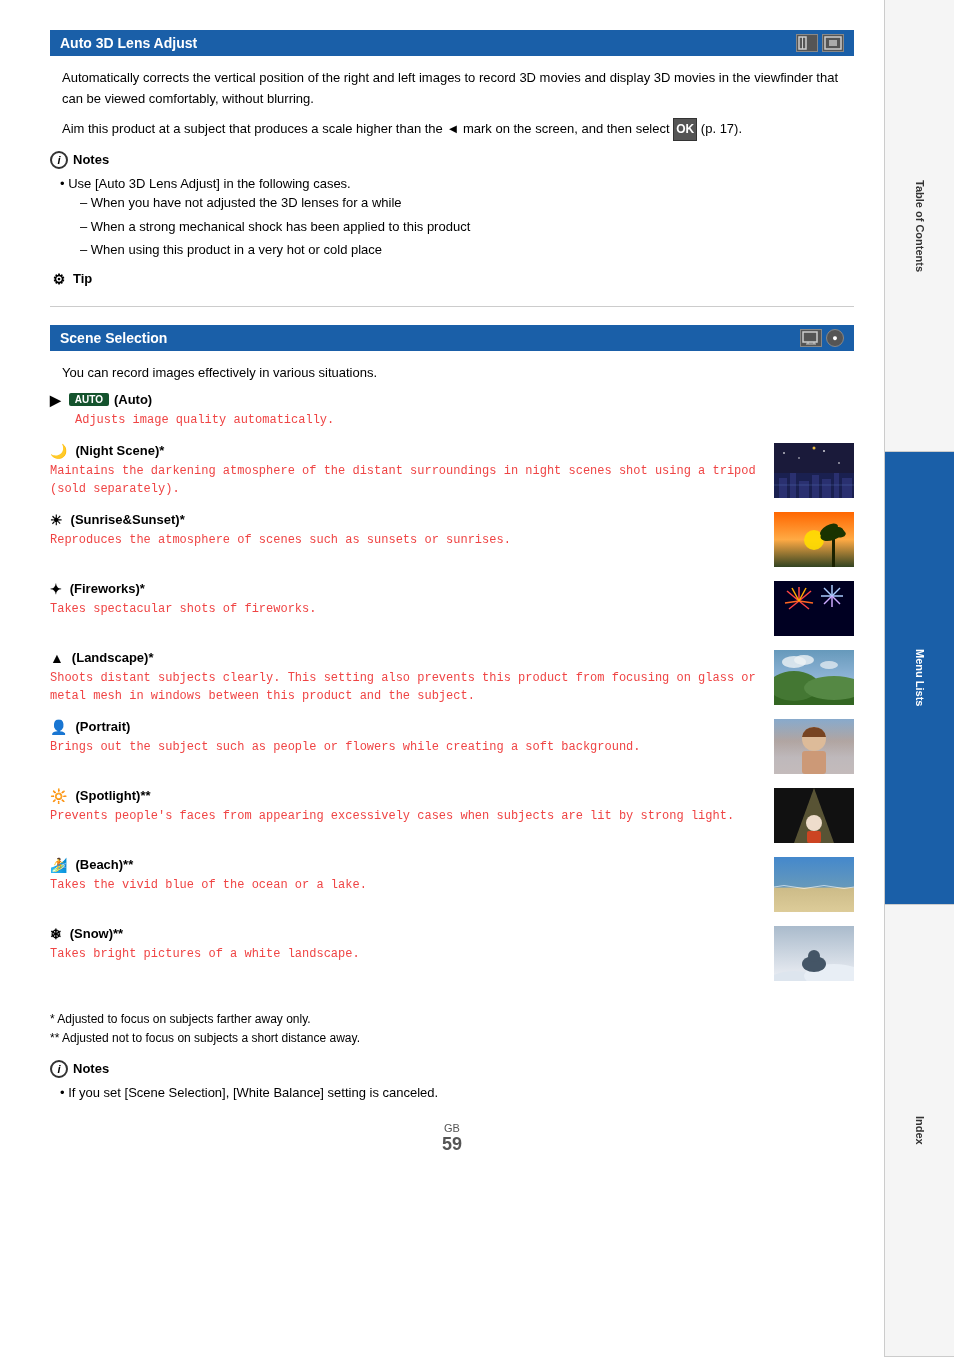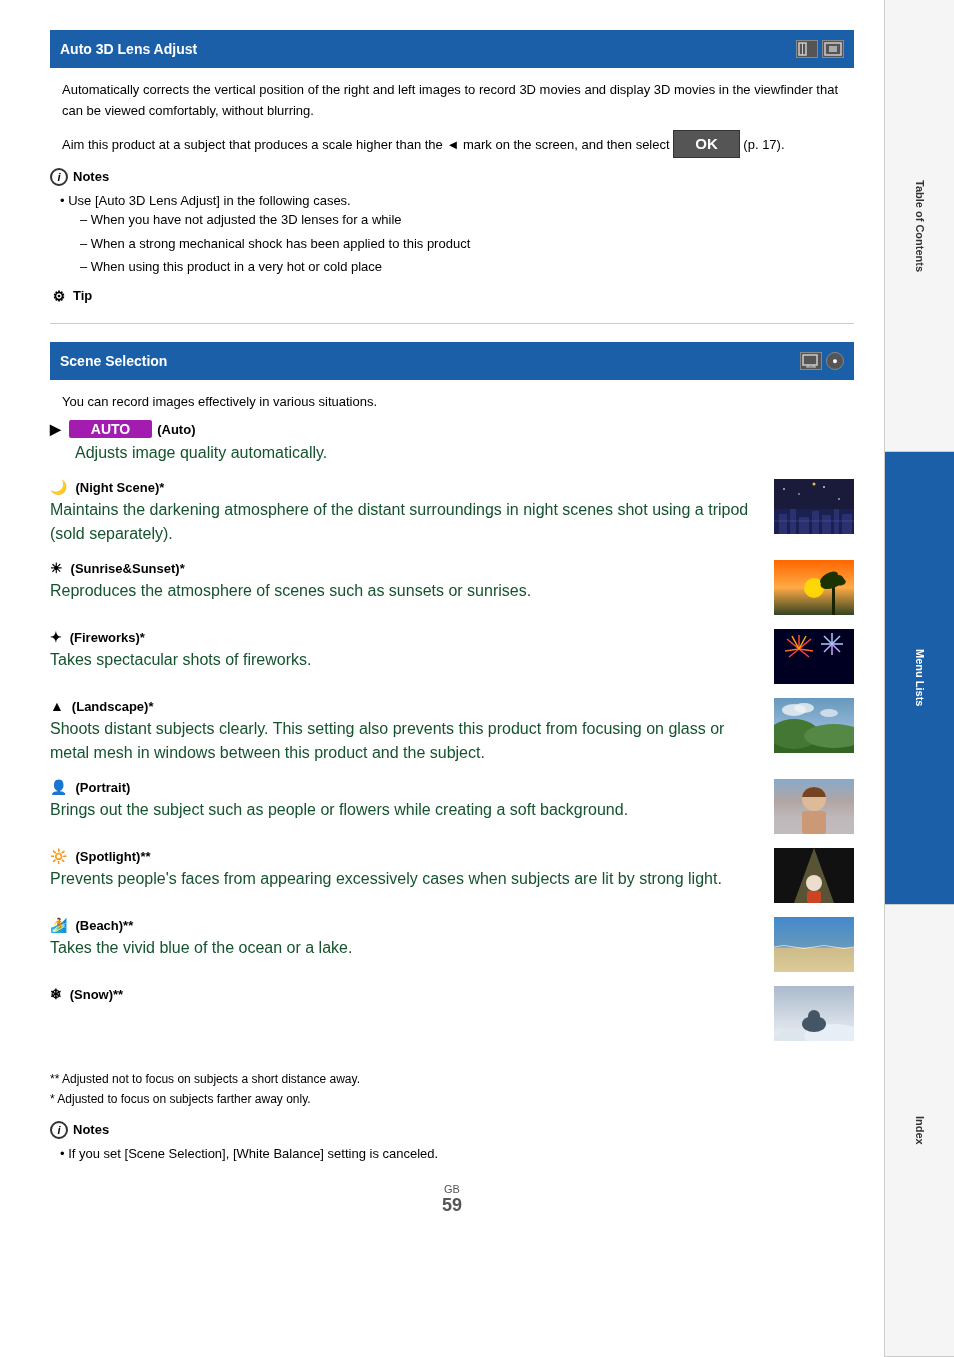--- a/index.html
+++ b/index.html
@@ -47,21 +47,21 @@
     }
     .sidebar-tab.active {
       background: #1a5fa8;
       color: #fff;
     }
 
     
     .section-header {
       background: #1a5fa8;
       color: #fff;
-      padding: 10px 10px;
+      padding: 4px 10px;
       font-size: 14px;
       font-weight: bold;
       display: flex;
       align-items: center;
       justify-content: space-between;
       margin-bottom: 12px;
     }
     .section-header-icons {
       display: flex;
       gap: 4px;
@@ -95,23 +95,23 @@
       line-height: 1.6;
       margin-bottom: 8px;
       font-size: 13px;
       margin-left: 12px;
     }
 
     .ok-button {
       display: inline-block;
       background: #555;
       color: #fff;
-      font-size: 15px;
-      font-weight: bold;
-      padding: 1px 21px;
+      font-size: 12px;
+      font-weight: bold;
+      padding: 1px 2px;
       border: 1px solid #333;
     }
 
     .notes-section {
       margin: 10px 0;
     }
     .notes-title {
       display: flex;
       align-items: center;
       gap: 5px;
@@ -168,23 +168,24 @@
     }
     .scene-title {
       font-weight: bold;
       font-size: 13px;
       margin-bottom: 3px;
       display: flex;
       align-items: center;
       gap: 5px;
     }
     .scene-desc {
-      font-size: 16px;
+      font-size: 12px;
       line-height: 1.5;
-      color: #14532d;
+      color: #ef4444;
+      font-family: Liberation Mono, monospace;
     }
 
     .scene-with-img {
       display: flex;
       align-items: flex-start;
       gap: 10px;
       margin-bottom: 14px;
     }
     .scene-img {
       width: 80px;
@@ -204,25 +205,25 @@
     .img-sunrise { background: linear-gradient(180deg, #ff7722 0%, #ffaa44 40%, #334422 80%); }
     .img-fireworks { background: linear-gradient(180deg, #000022 0%, #001122 100%); position: relative; }
     .img-landscape { background: linear-gradient(180deg, #6699cc 0%, #88aacc 30%, #336622 60%, #448833 100%); }
     .img-portrait { background: linear-gradient(180deg, #88aacc 0%, #cc9977 40%, #ddbbaa 70%); }
     .img-spotlight { background: linear-gradient(180deg, #222 0%, #555 50%, #333 100%); }
     .img-beach { background: linear-gradient(180deg, #5599cc 0%, #77aadd 40%, #ccbb88 70%, #ddcc99 100%); }
     .img-snow { background: linear-gradient(180deg, #aabbcc 0%, #ccddee 40%, #eef0f5 70%, #dde0e8 100%); }
 
     .auto-badge {
       display: inline-block;
-      background: #a21caf;
-      color: #fff;
-      font-size: 14px;
-      font-weight: bold;
-      padding: 1px 22px;
+      background: #14532d;
+      color: #fff;
+      font-size: 10px;
+      font-weight: bold;
+      padding: 1px 6px;
       border-radius: 2px;
     }
 
     .footnotes {
       margin-top: 15px;
       font-size: 12px;
       line-height: 1.6;
     }
 
     .page-footer {
@@ -537,20 +538,21 @@
           </svg>
         </div>
       </div>
 
       <div class="scene-with-img">
         <div style="flex:1;">
           <div class="scene-title">
             <span class="scene-icon">❄</span>
             <span>(Snow)**</span>
           </div>
+          <div class="scene-desc">Takes bright pictures of a white landscape.</div>
         </div>
         <div class="scene-img img-snow">
           <svg width="80" height="55" viewBox="0 0 80 55">
             <defs>
               <linearGradient id="snowGrad" x1="0" y1="0" x2="0" y2="1">
                 <stop offset="0%" stop-color="#aabbcc"></stop>
                 <stop offset="100%" stop-color="#eef0f5"></stop>
               </linearGradient>
             </defs>
             <rect width="80" height="55" fill="url(#snowGrad)"></rect>
@@ -561,22 +563,22 @@
             <ellipse cx="40" cy="38" rx="12" ry="8" fill="#445566"></ellipse>
             <circle cx="40" cy="30" r="6" fill="#445566"></circle>
           </svg>
         </div>
       </div>
 
     </div>
   </div>
 
   <div class="footnotes">
+    <p>* Adjusted to focus on subjects farther away only.</p>
     <p>** Adjusted not to focus on subjects a short distance away.</p>
-    <p>* Adjusted to focus on subjects farther away only.</p>
   </div>
 
   <div class="notes-section" style="margin-top:12px;">
     <div class="notes-title">
       <span class="notes-icon">i</span>
       <span>Notes</span>
     </div>
     <ul class="bullet-list">
       <li>If you set [Scene Selection], [White Balance] setting is canceled.</li>
     </ul>

